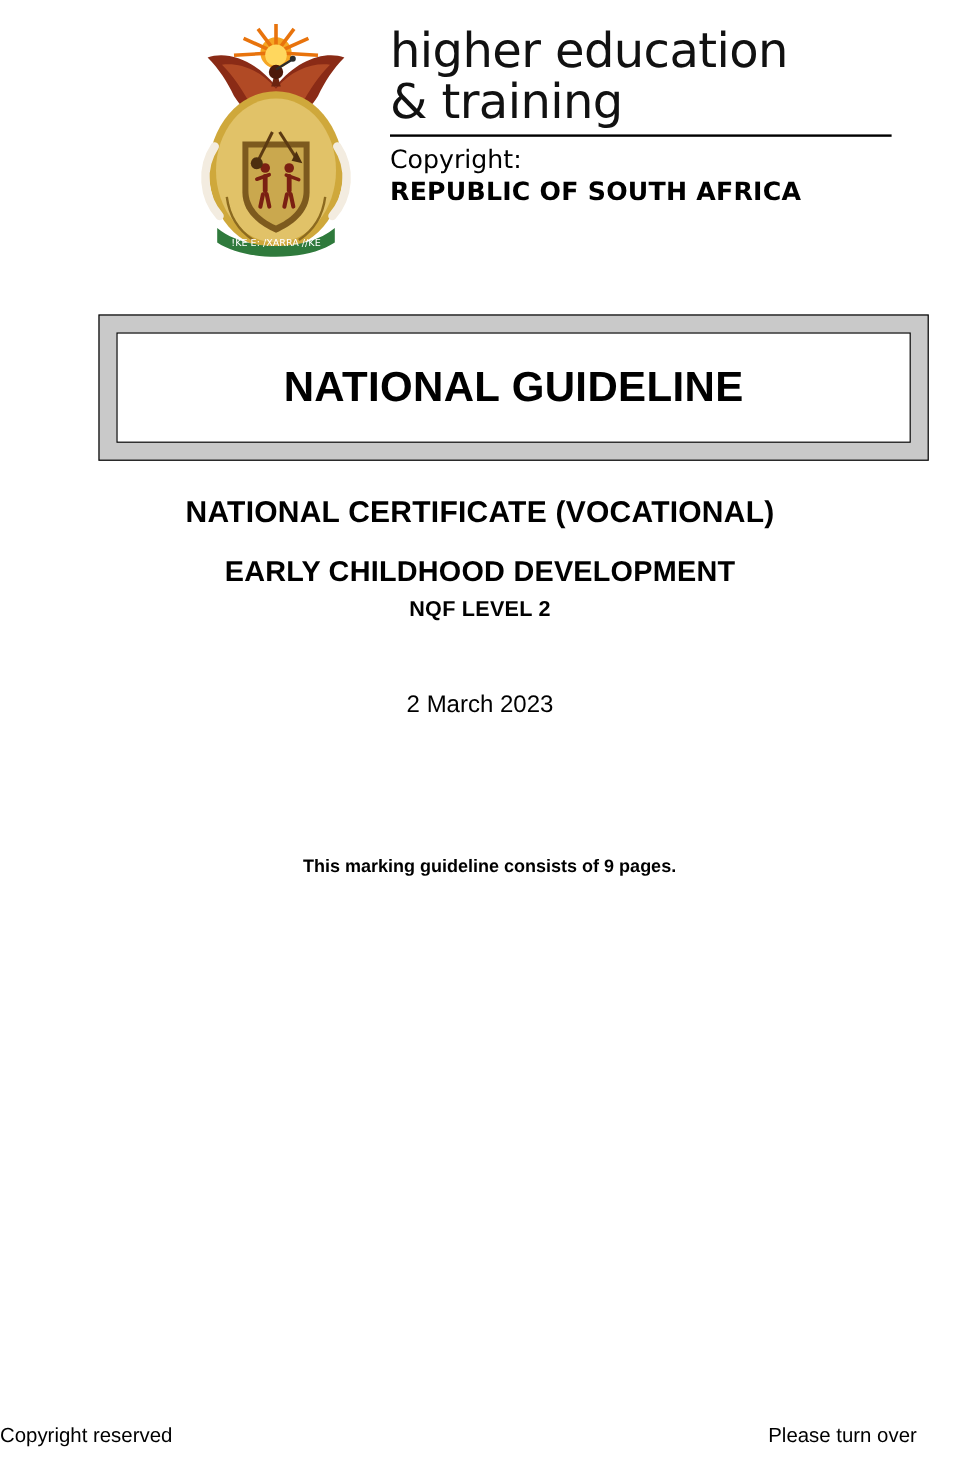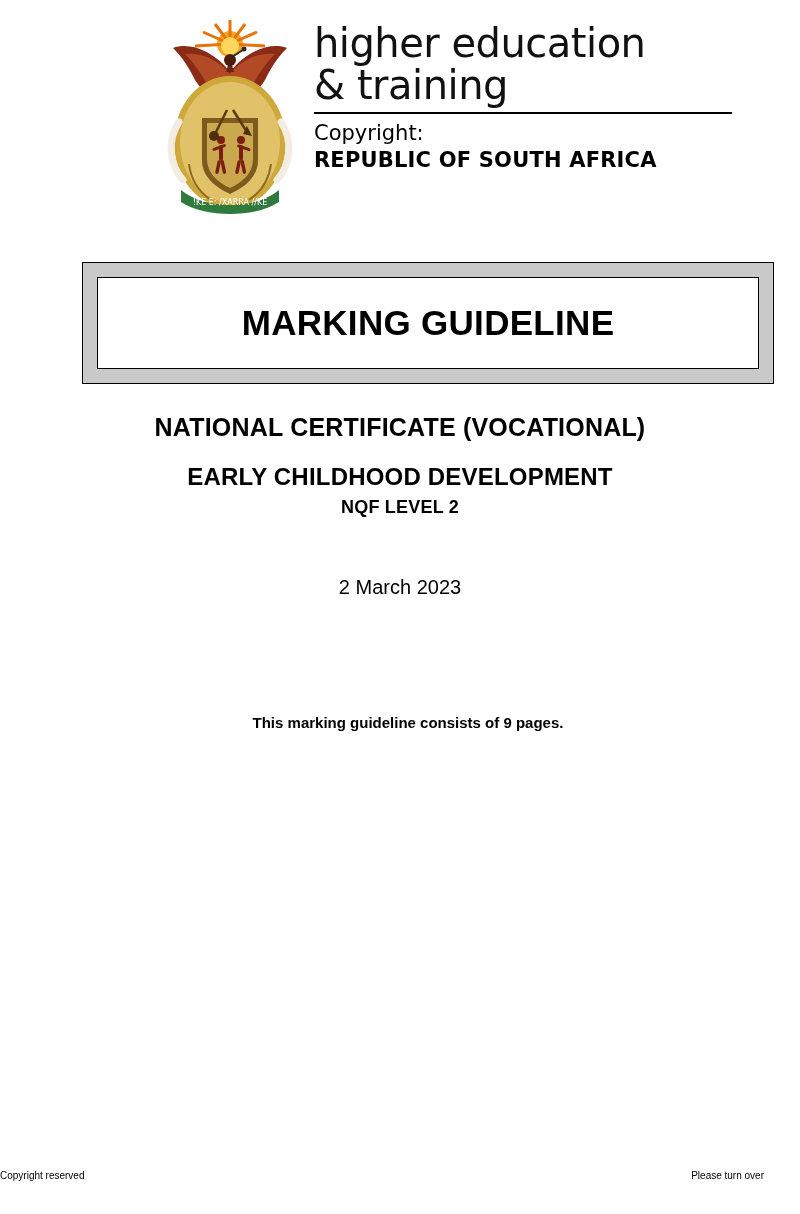--- a/index.html
+++ b/index.html
@@ -28,21 +28,21 @@
     justify-content: flex-start;
   }
   .coat-of-arms {
     width: 150px;
     height: 205px;
     margin-left: 155px;
     position: relative;
     flex: 0 0 auto;
   }
   .dept-text {
-    margin-left: 9px;
+    margin-left: 20px;
     margin-top: 8px;
     width: 420px;
   }
   .dept-title-1,
   .dept-title-2 {
     font-family: "DejaVu Sans", sans-serif;
     font-size: 40px;
     line-height: 42px;
     font-weight: 400;
     letter-spacing: -0.5px;
@@ -139,24 +139,24 @@
     font-weight: 700;
     margin-top: 113px;
     line-height: 20px;
     padding-left: 16px;
   }
 
   
   .footer {
     position: absolute;
     left: 0;
-    bottom: 20px;
+    bottom: 3px;
     width: 768px;
     height: 24px;
-    font-size: 10px;
+    font-size: 17px;
   }
   .footer-left {
     position: absolute;
     left: 0px;
     top: 0;
   }
   .footer-right {
     position: absolute;
     right: 4px;
     top: 0;
@@ -235,21 +235,21 @@
     <div class="dept-title-1">higher education</div>
     <div class="dept-title-2">&amp; training</div>
     <div class="dept-rule"></div>
     <div class="dept-sub-1">Copyright:</div>
     <div class="dept-sub-3">REPUBLIC OF SOUTH AFRICA</div>
   </div>
 </div>
 
 <div class="title-box">
   <div class="title-box-inner">
-    <span class="title-text">MARKING GUIDELINE</span>
+    <span class="title-text">NATIONAL GUIDELINE</span>
   </div>
 </div>
 
 <div class="center-block">
   <div class="line-cert">NATIONAL CERTIFICATE (VOCATIONAL)</div>
   <div class="line-subject">EARLY CHILDHOOD DEVELOPMENT</div>
   <div class="line-level">NQF LEVEL 2</div>
   <div class="line-date">2 March 2023</div>
   <div class="line-pages">This marking guideline consists of 9 pages.</div>
 </div>

